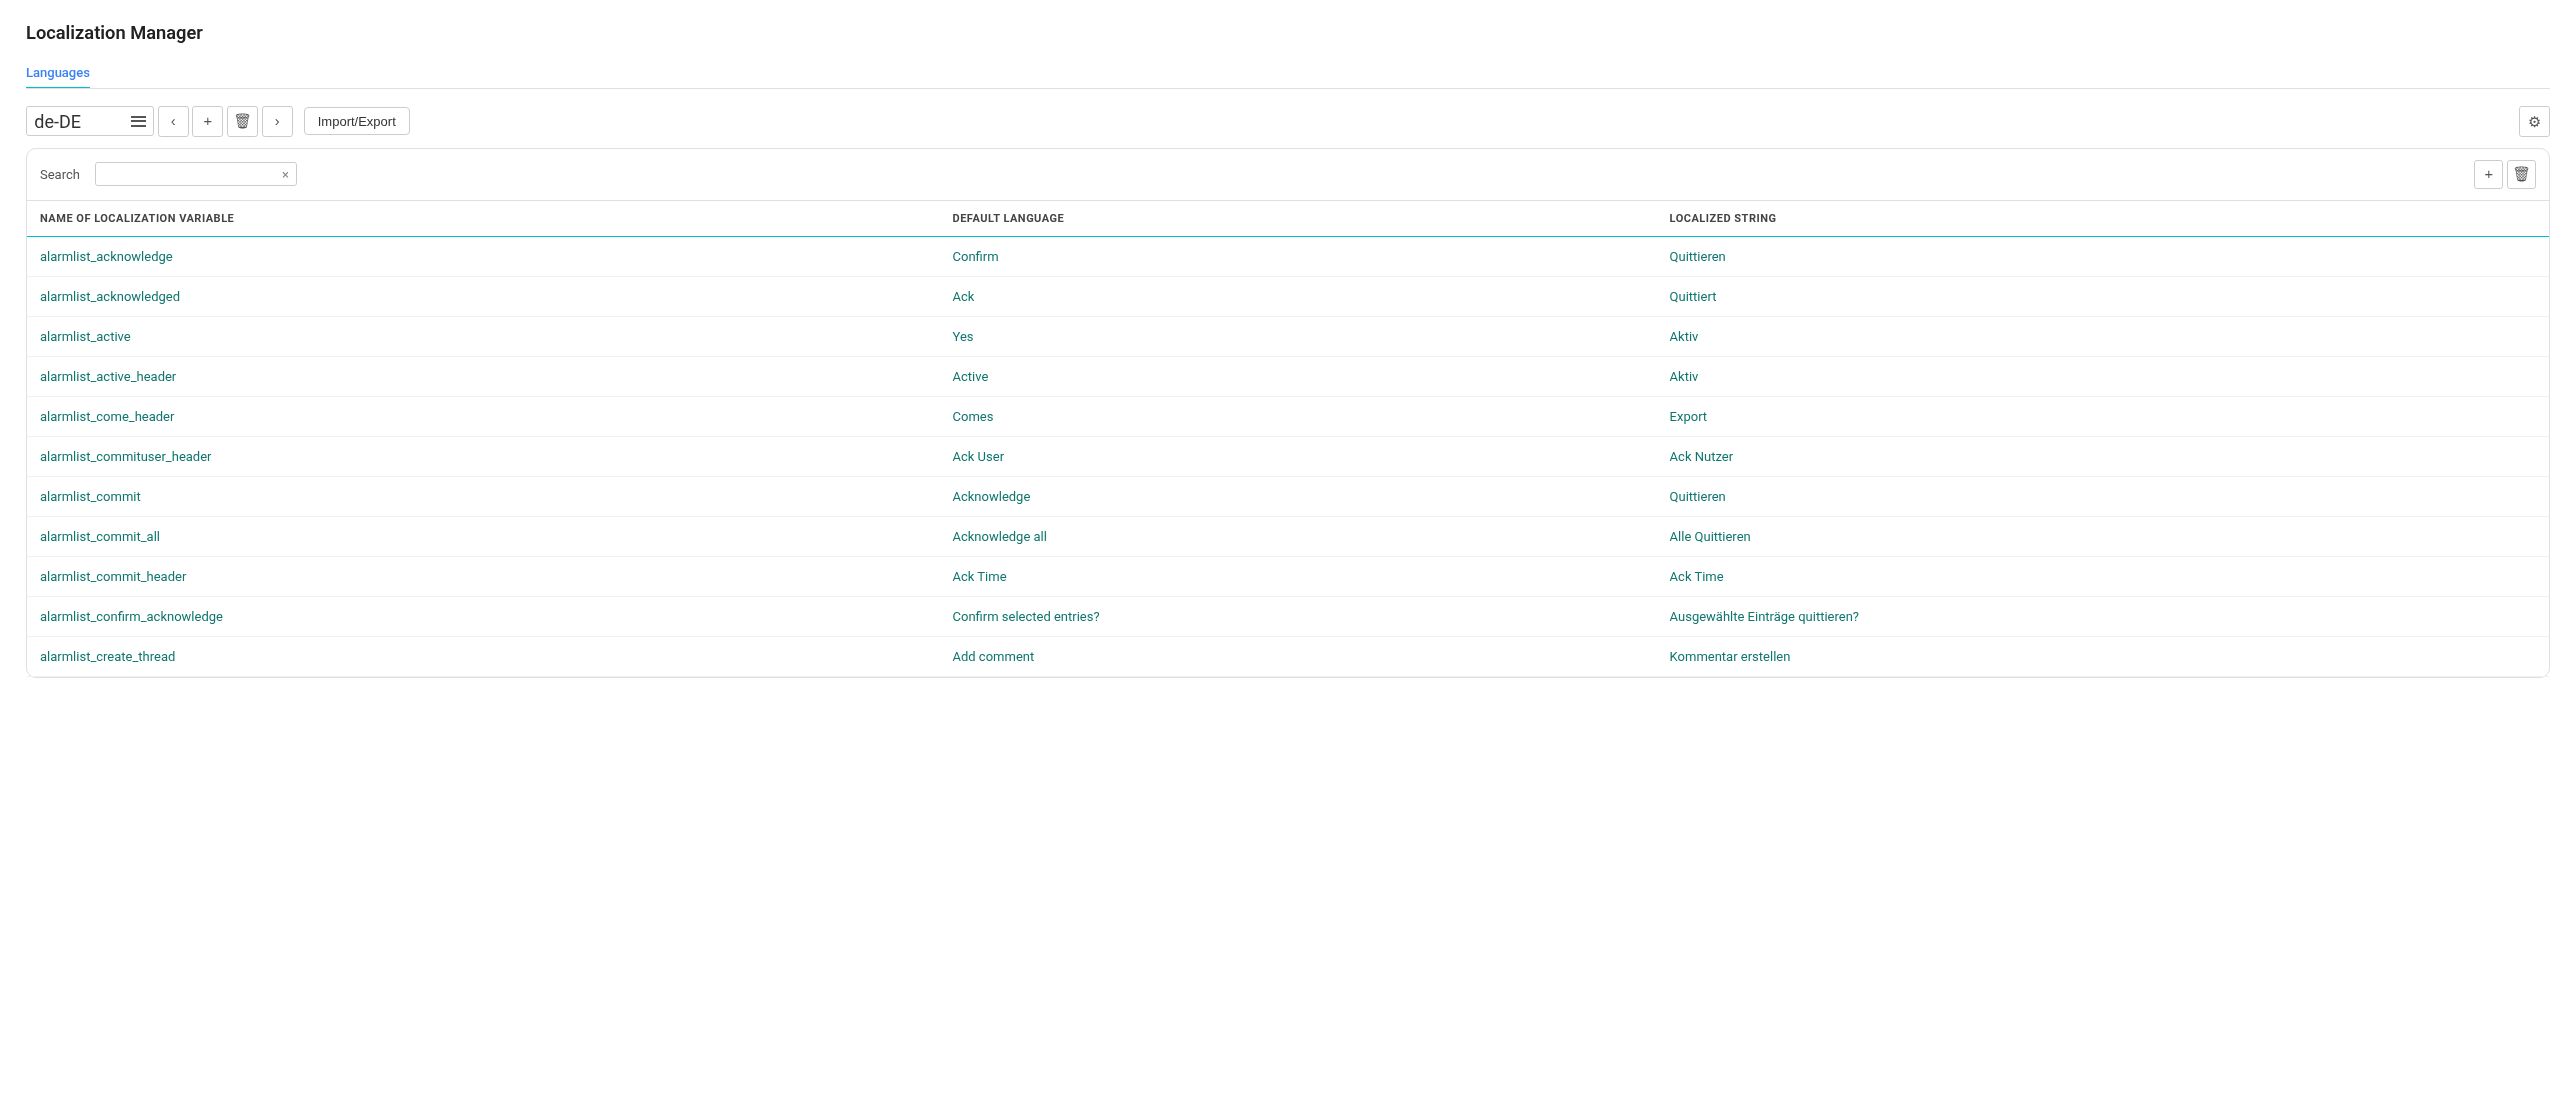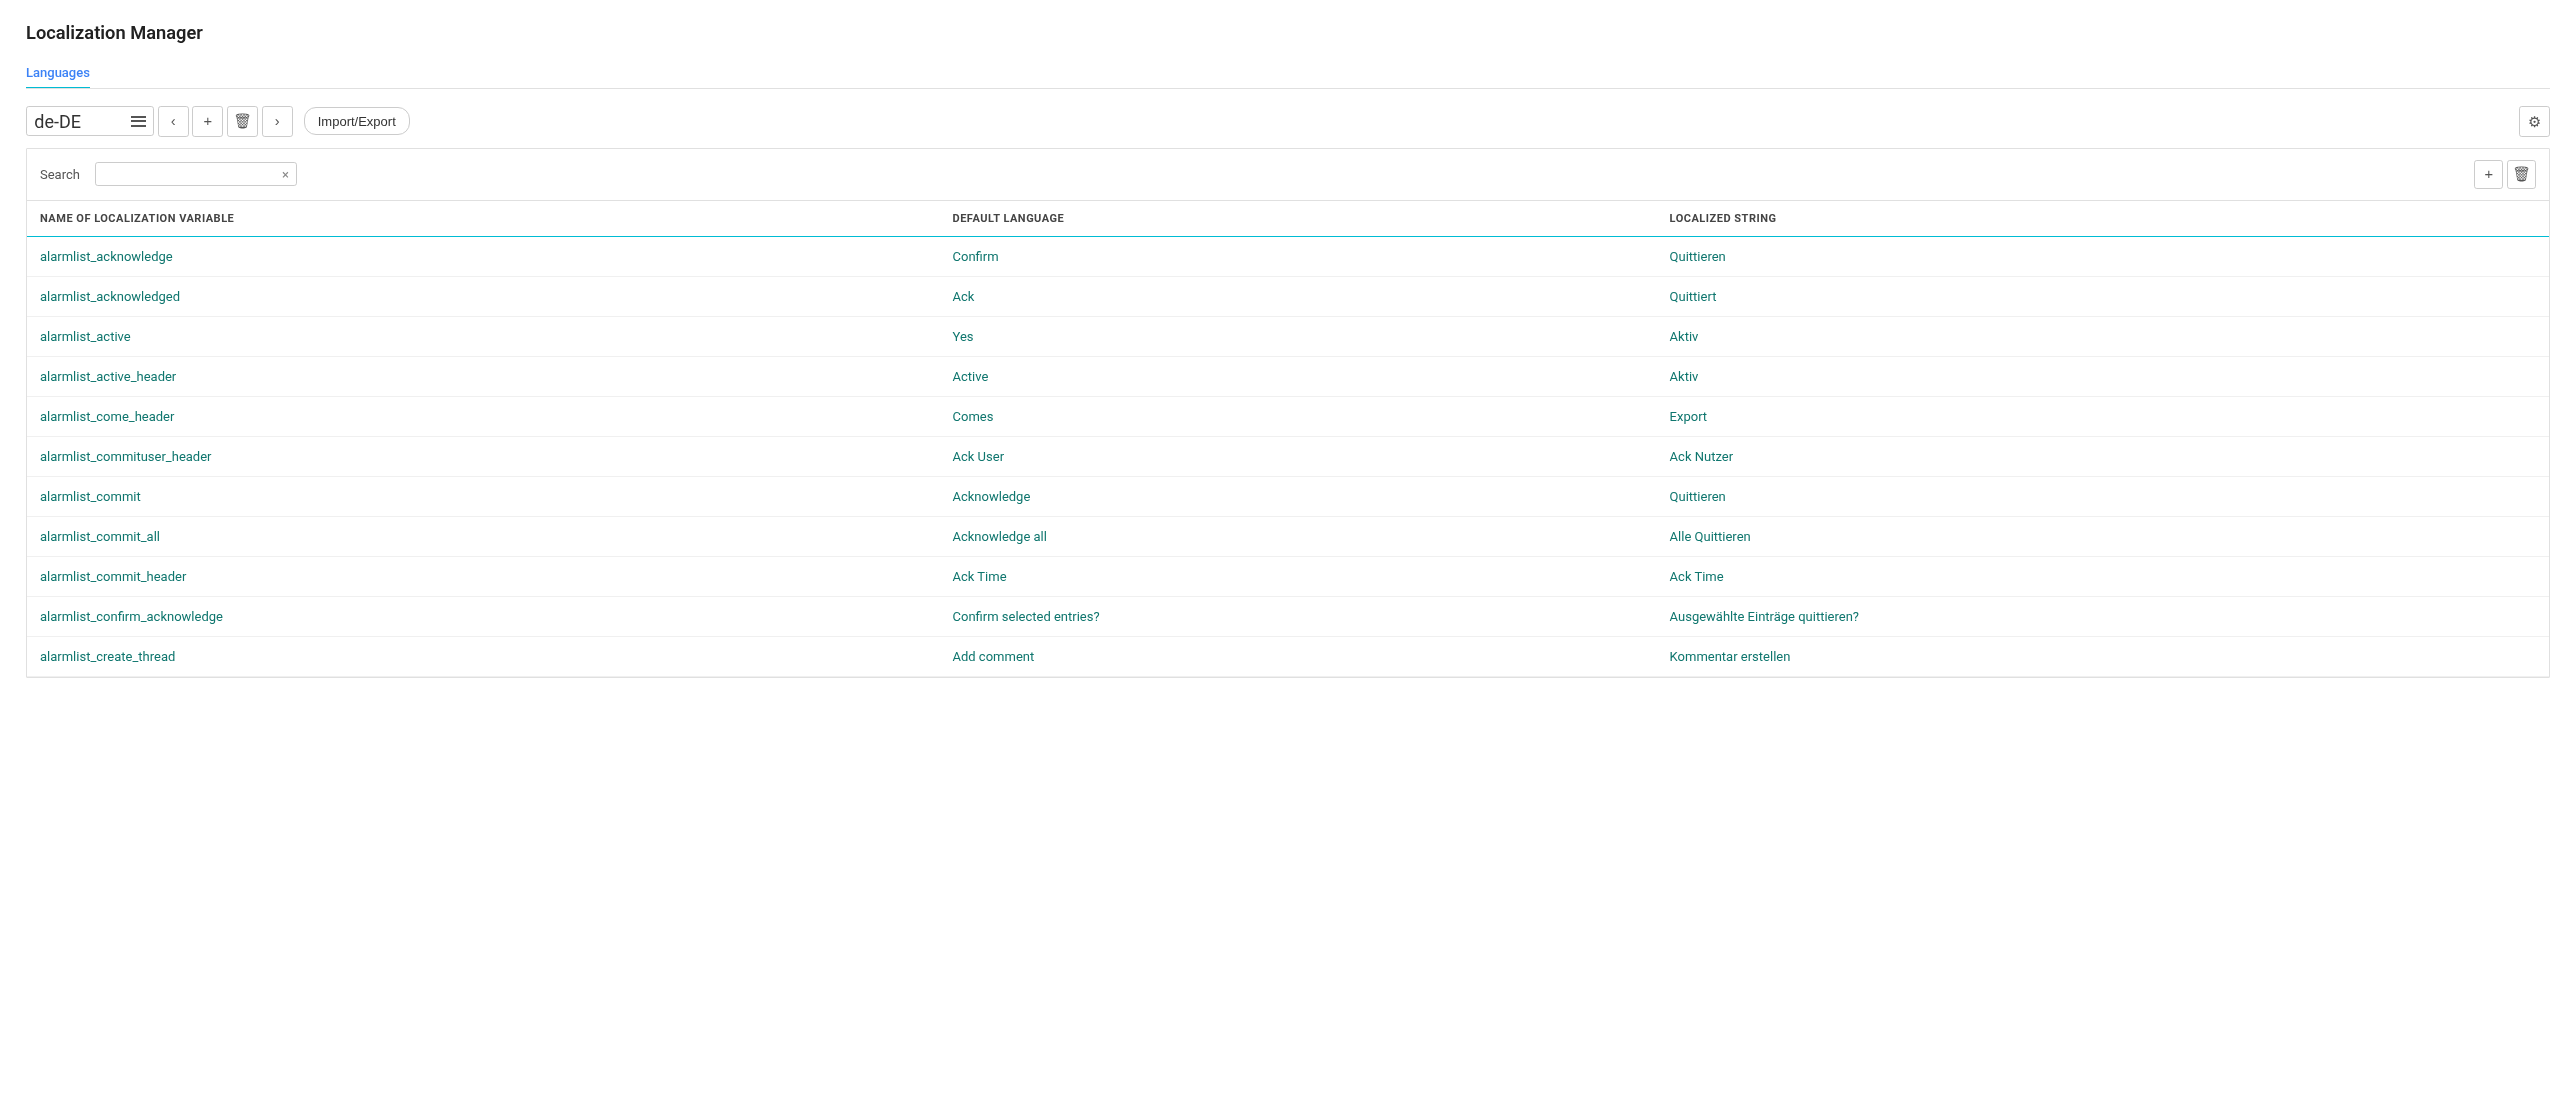--- a/index.html
+++ b/index.html
@@ -75,21 +75,21 @@
       background: #fff;
       display: flex;
       align-items: center;
       justify-content: center;
       cursor: pointer;
       font-size: 14.7px;
       color: #555;
     }
     .import-export-btn {
       border: 0.9px solid #ccc;
-      border-radius: 12px;
+      border-radius: 4px;
       background: #fff;
       padding: 5.5px 13px;
       font-size: 13px;
       cursor: pointer;
       color: #333;
       margin-left: 7.3px;
     }
     .spacer { flex: 1; }
     .gear-btn {
       width: 31px;
@@ -99,21 +99,21 @@
       background: #fff;
       display: flex;
       align-items: center;
       justify-content: center;
       cursor: pointer;
       font-size: 14.7px;
       color: #555;
     }
     .content-panel {
       border: 0.9px solid #e0e0e0;
-      border-radius: 1px;
+      border-radius: 10px;
     }
     .search-bar {
       display: flex;
       align-items: center;
       padding: 11px 13px;
       border-bottom: 0.9px solid #e0e0e0;
       gap: 9.2px;
     }
     .search-label {
       font-size: 13px;

